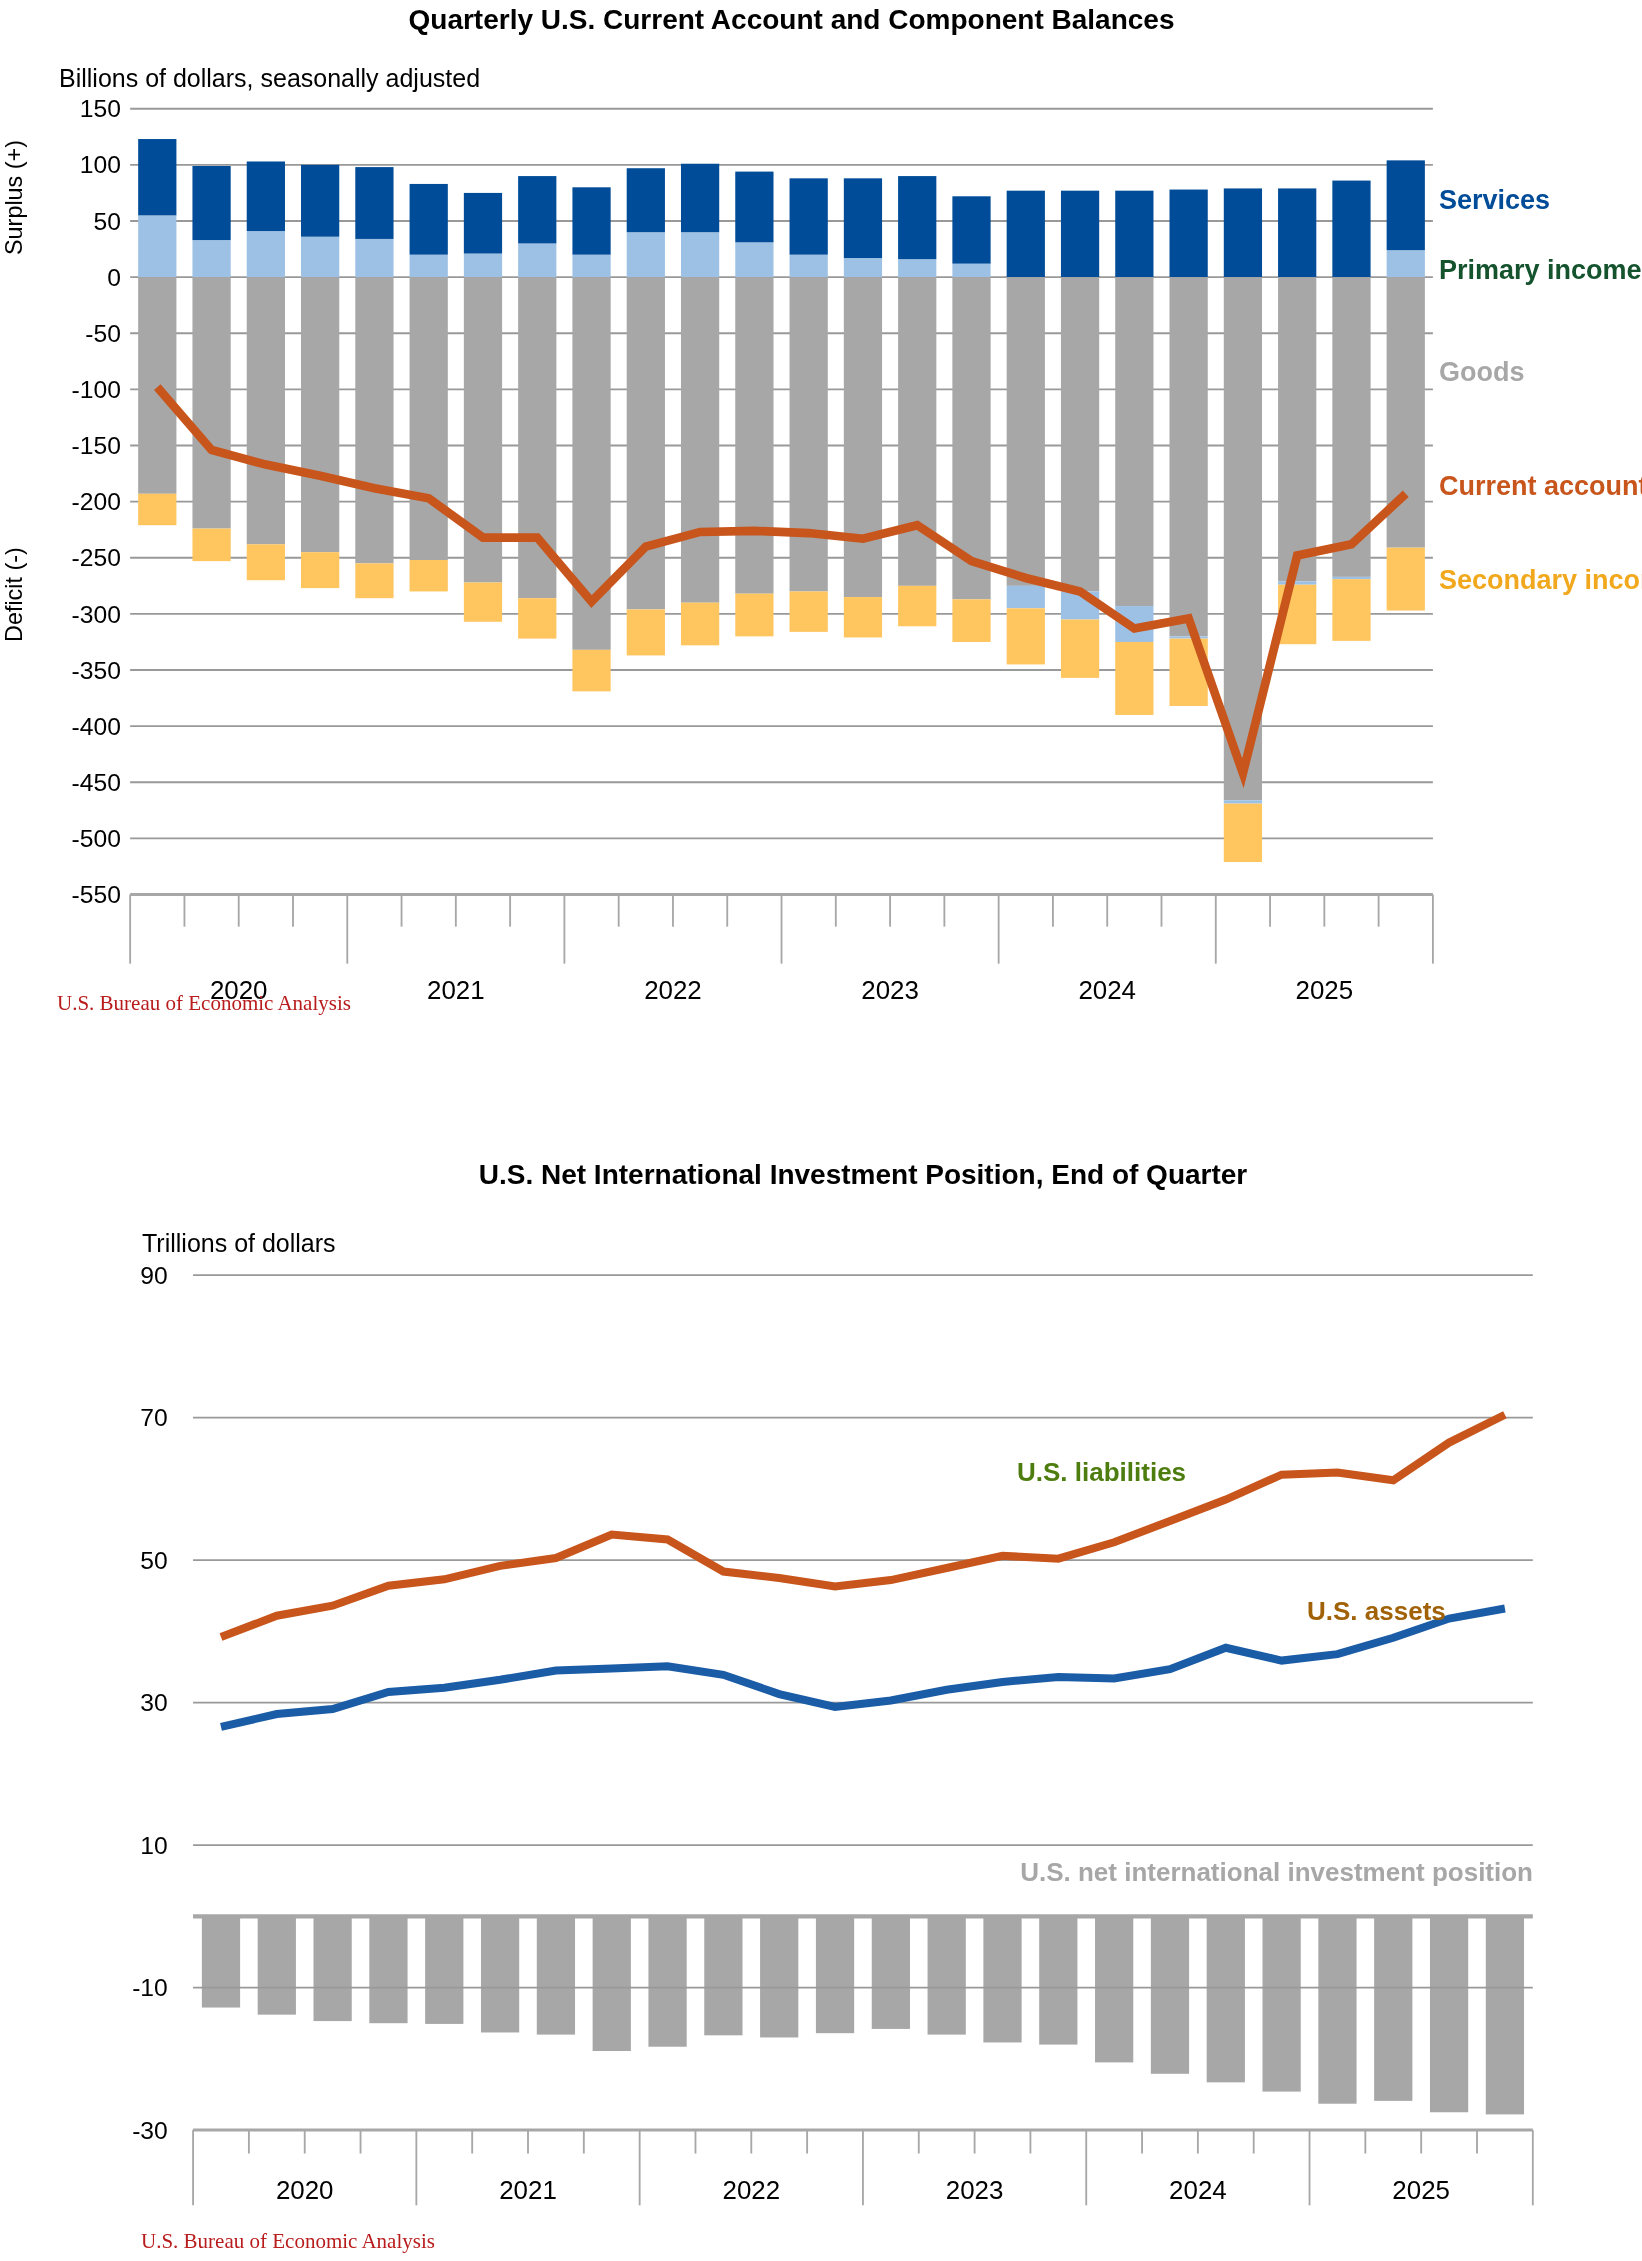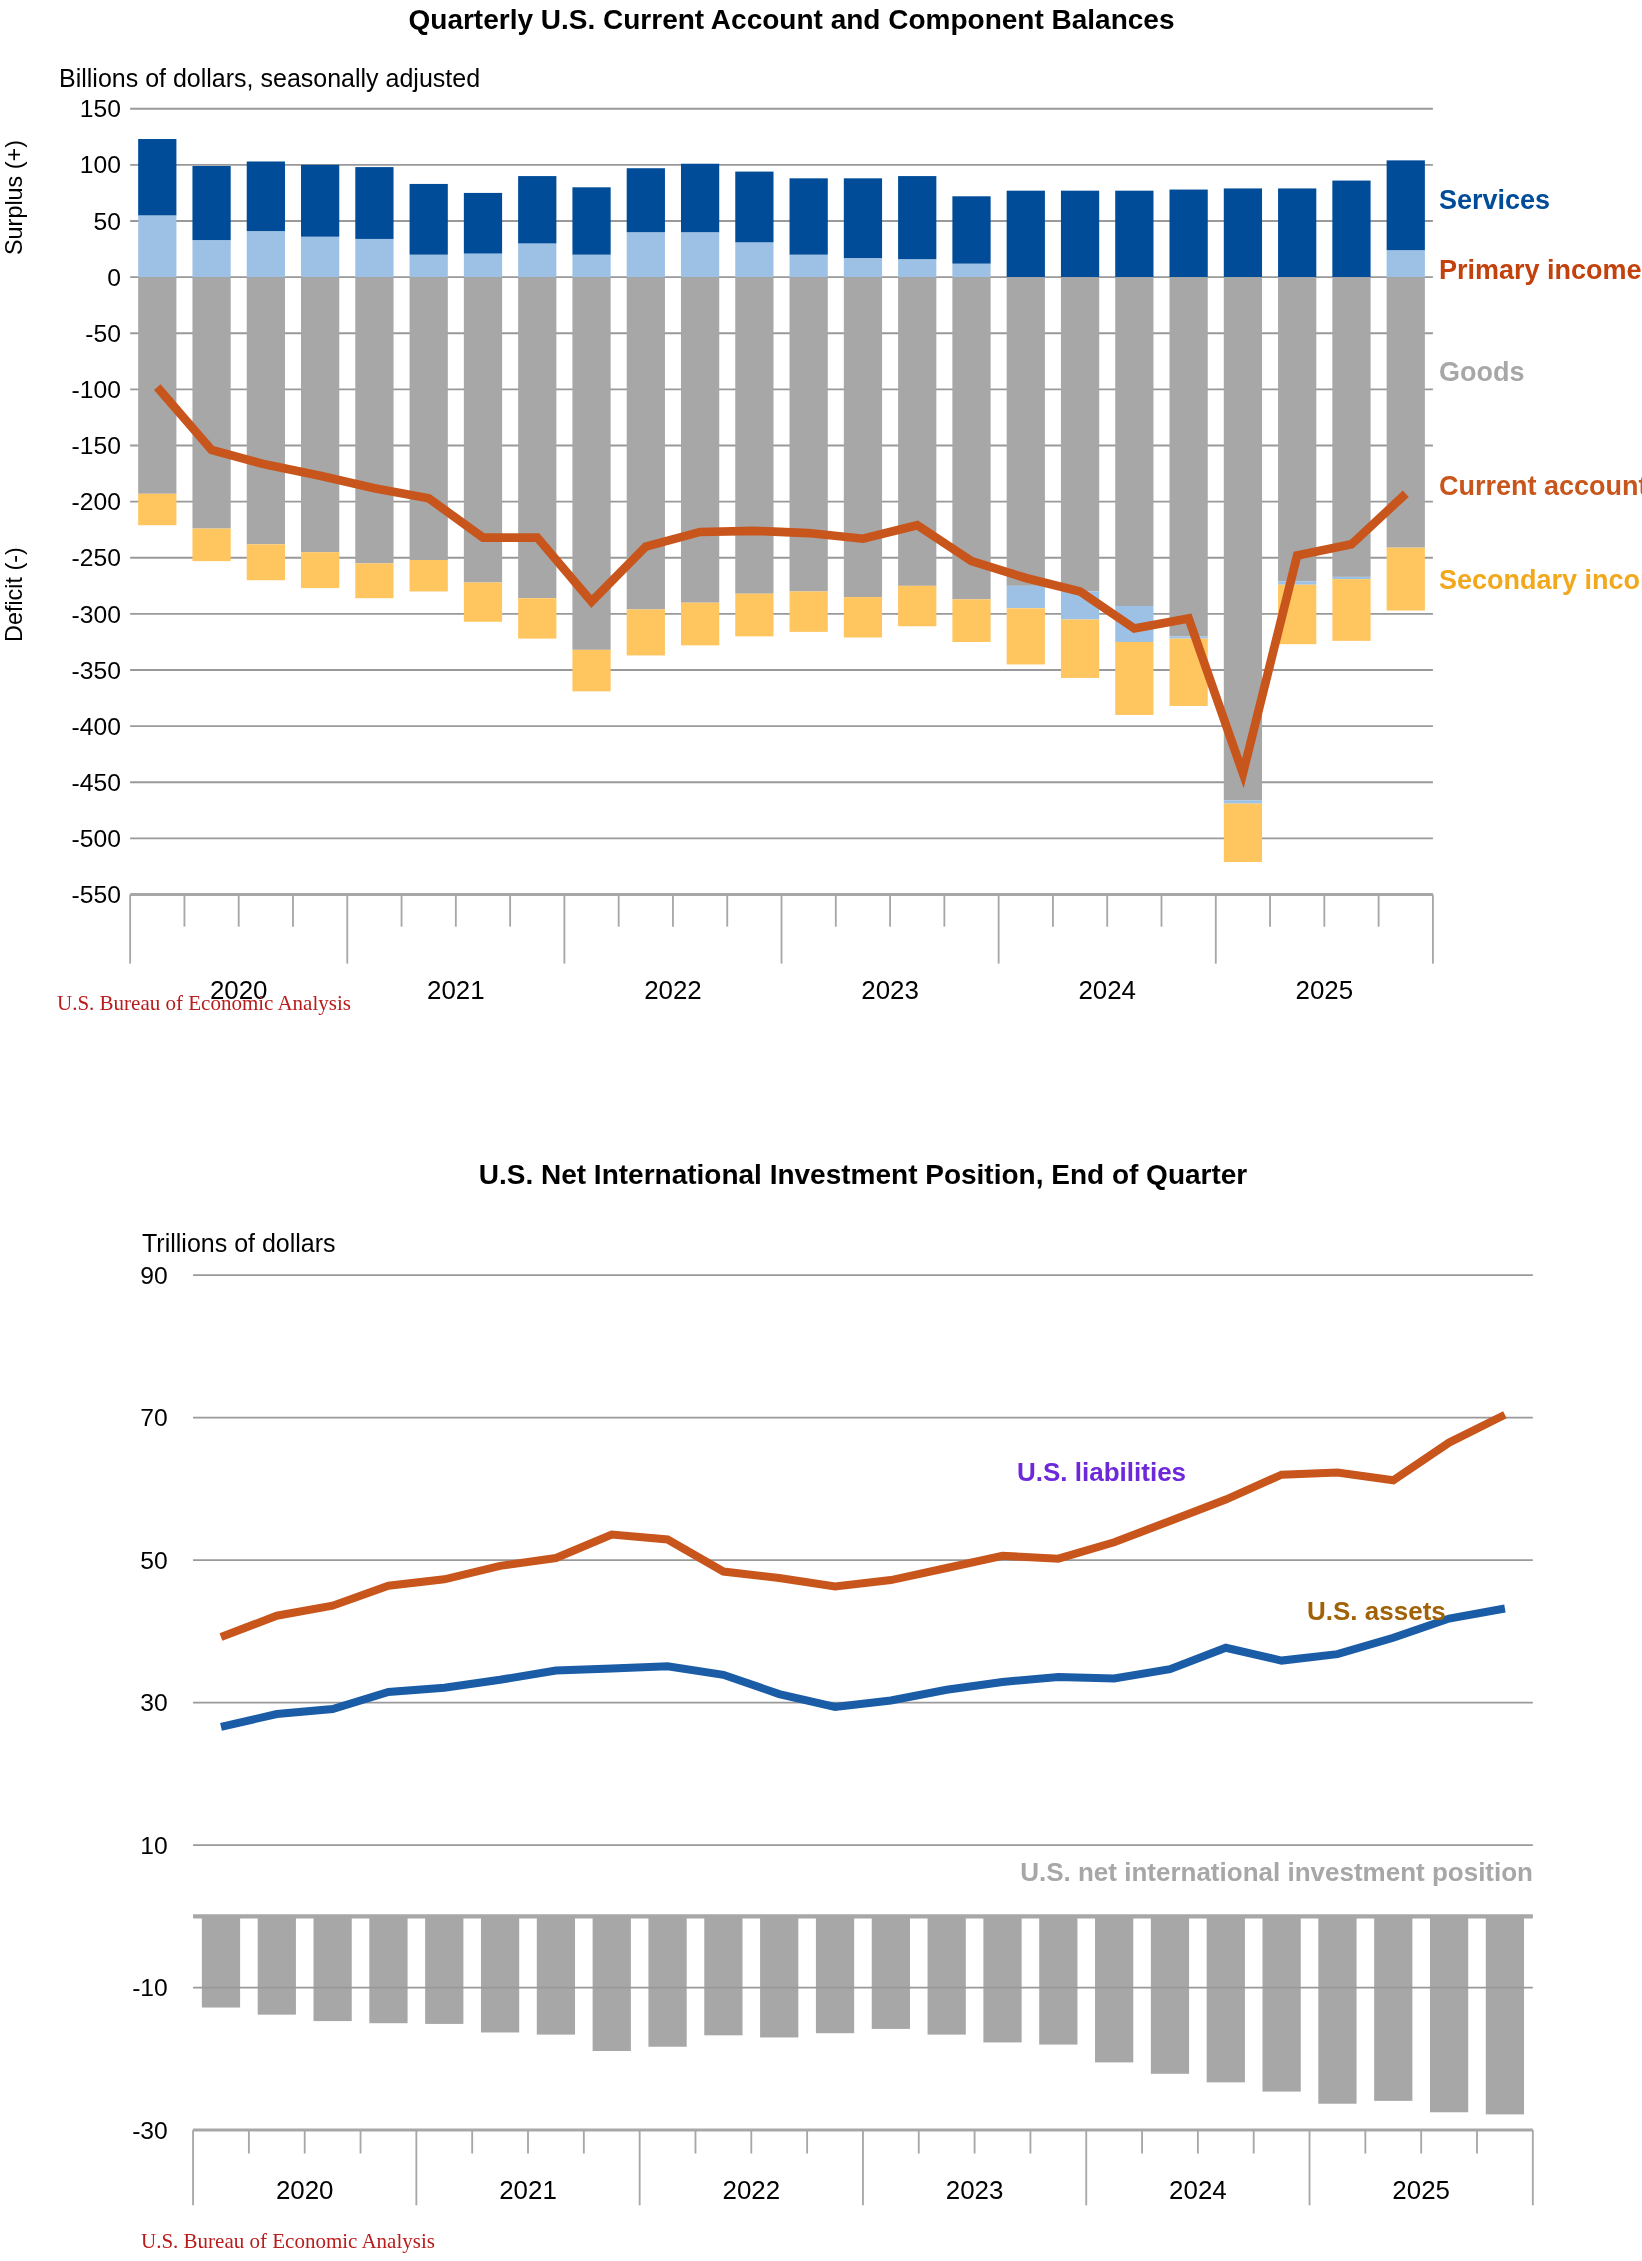--- a/index.html
+++ b/index.html
@@ -287,25 +287,25 @@
       <text x="1942" y="3565" text-anchor="middle" font-size="42" fill="#000" font-family="Liberation Sans, sans-serif">2024</text>
       <text x="2304" y="3565" text-anchor="middle" font-size="42" fill="#000" font-family="Liberation Sans, sans-serif">2025</text>
     </g>
   </svg>
 
 <div class="ovl title" id="top-title">Quarterly U.S. Current Account and Component Balances</div>
 <div class="ovl subtitle" id="top-subtitle">Billions of dollars, seasonally adjusted</div>
 <div class="ovl vlabel" id="surplus-label">Surplus (+)</div>
 <div class="ovl vlabel" id="deficit-label">Deficit (-)</div>
 <div class="ovl legend" id="lg-services" style="color: rgb(0, 76, 152);">Services</div>
-<div class="ovl legend" id="lg-primary" style="color: #c2410c;">Primary income</div>
+<div class="ovl legend" id="lg-primary" style="color: #14532d;">Primary income</div>
 <div class="ovl legend" id="lg-goods" style="color: rgb(167, 167, 167);">Goods</div>
 <div class="ovl legend" id="lg-current" style="color: rgb(200, 85, 27);">Current account</div>
 <div class="ovl legend" id="lg-secondary" style="color: rgb(242, 168, 29);">Secondary income</div>
 <div class="ovl src" id="top-source">U.S. Bureau of Economic Analysis</div>
 
 <div class="ovl title" id="bottom-title">U.S. Net International Investment Position, End of Quarter</div>
 <div class="ovl subtitle" id="bottom-subtitle">Trillions of dollars</div>
-<div class="ovl linelabel" id="lbl-liabilities" style="color: #6d28d9; text-align: center;">U.S. liabilities</div>
+<div class="ovl linelabel" id="lbl-liabilities" style="color: #4d7c0f; text-align: center;">U.S. liabilities</div>
 <div class="ovl linelabel" id="lbl-assets" style="color: #a16207;">U.S. assets</div>
 <div class="ovl linelabel" id="lbl-niip" style="color: rgb(167, 167, 167);">U.S. net international investment position</div>
 <div class="ovl src" id="bottom-source">U.S. Bureau of Economic Analysis</div>
 
 
 </body></html>

